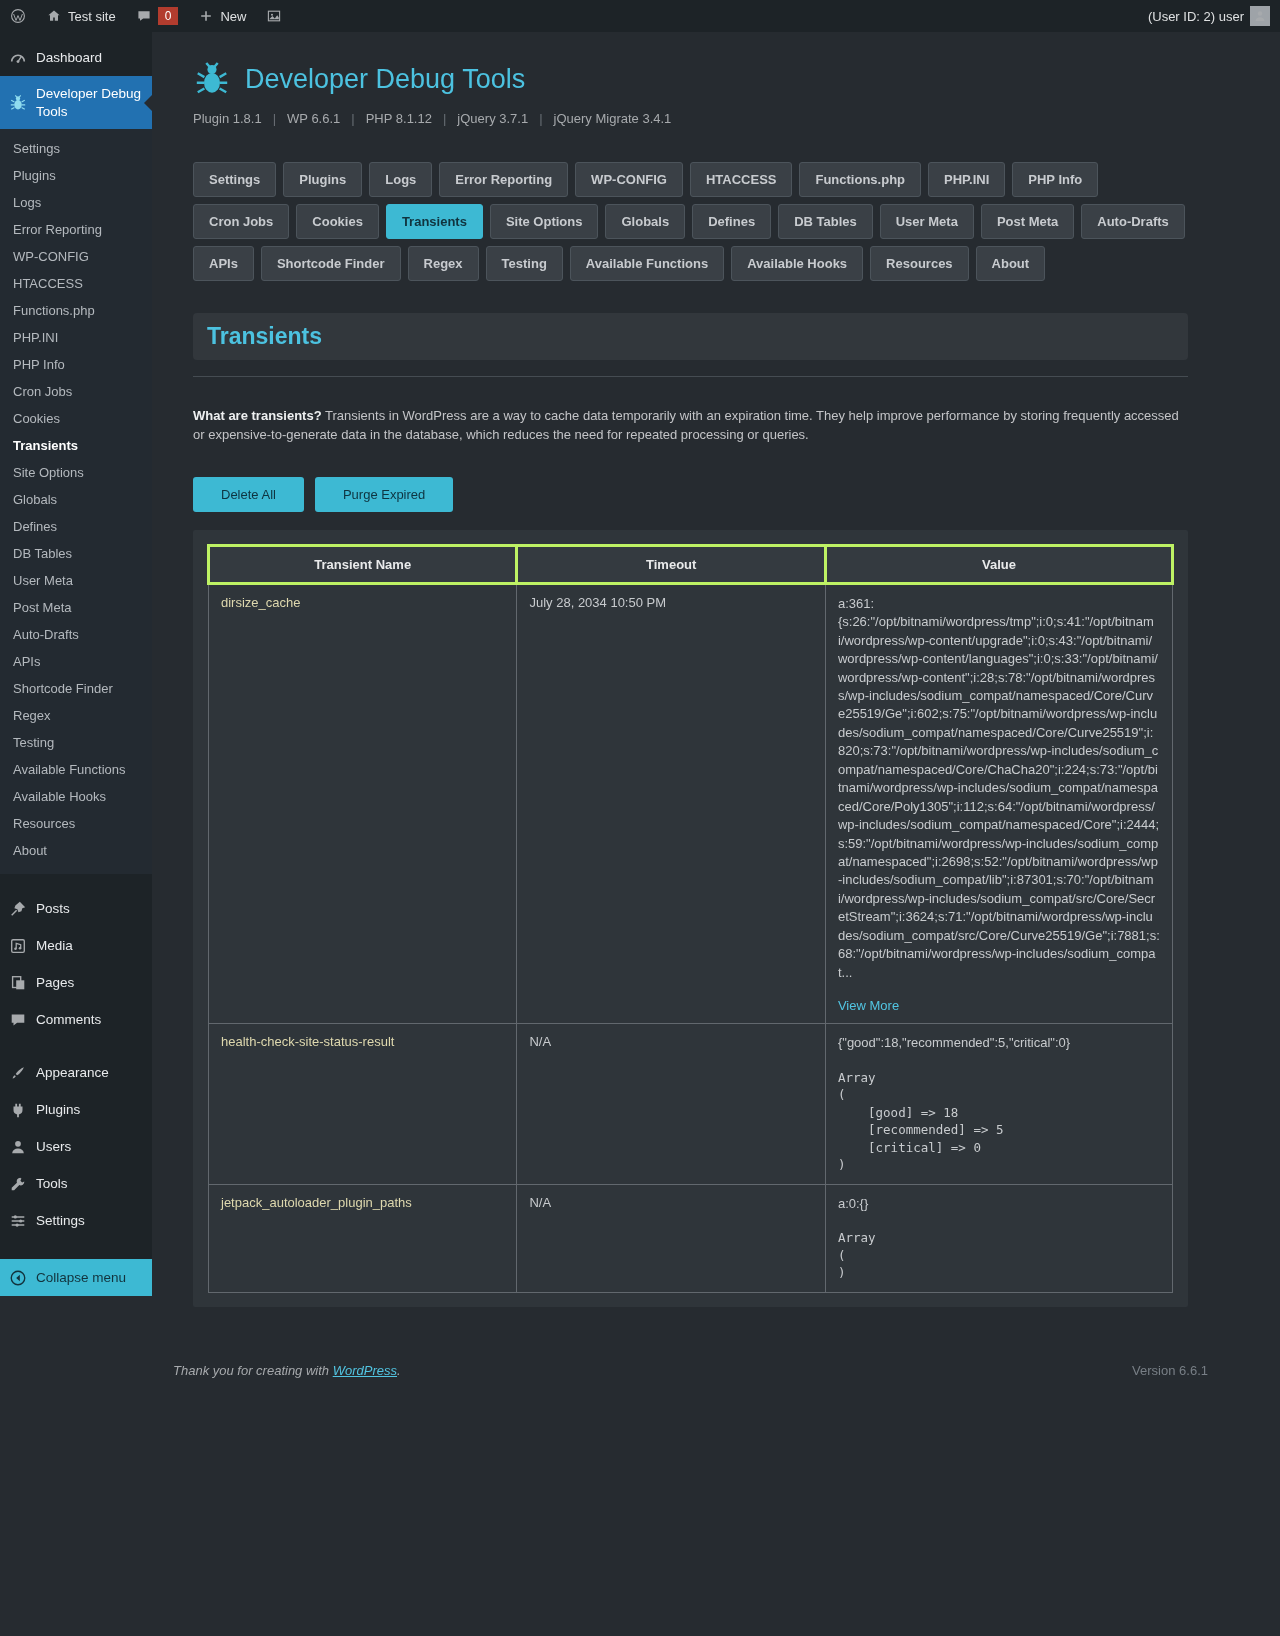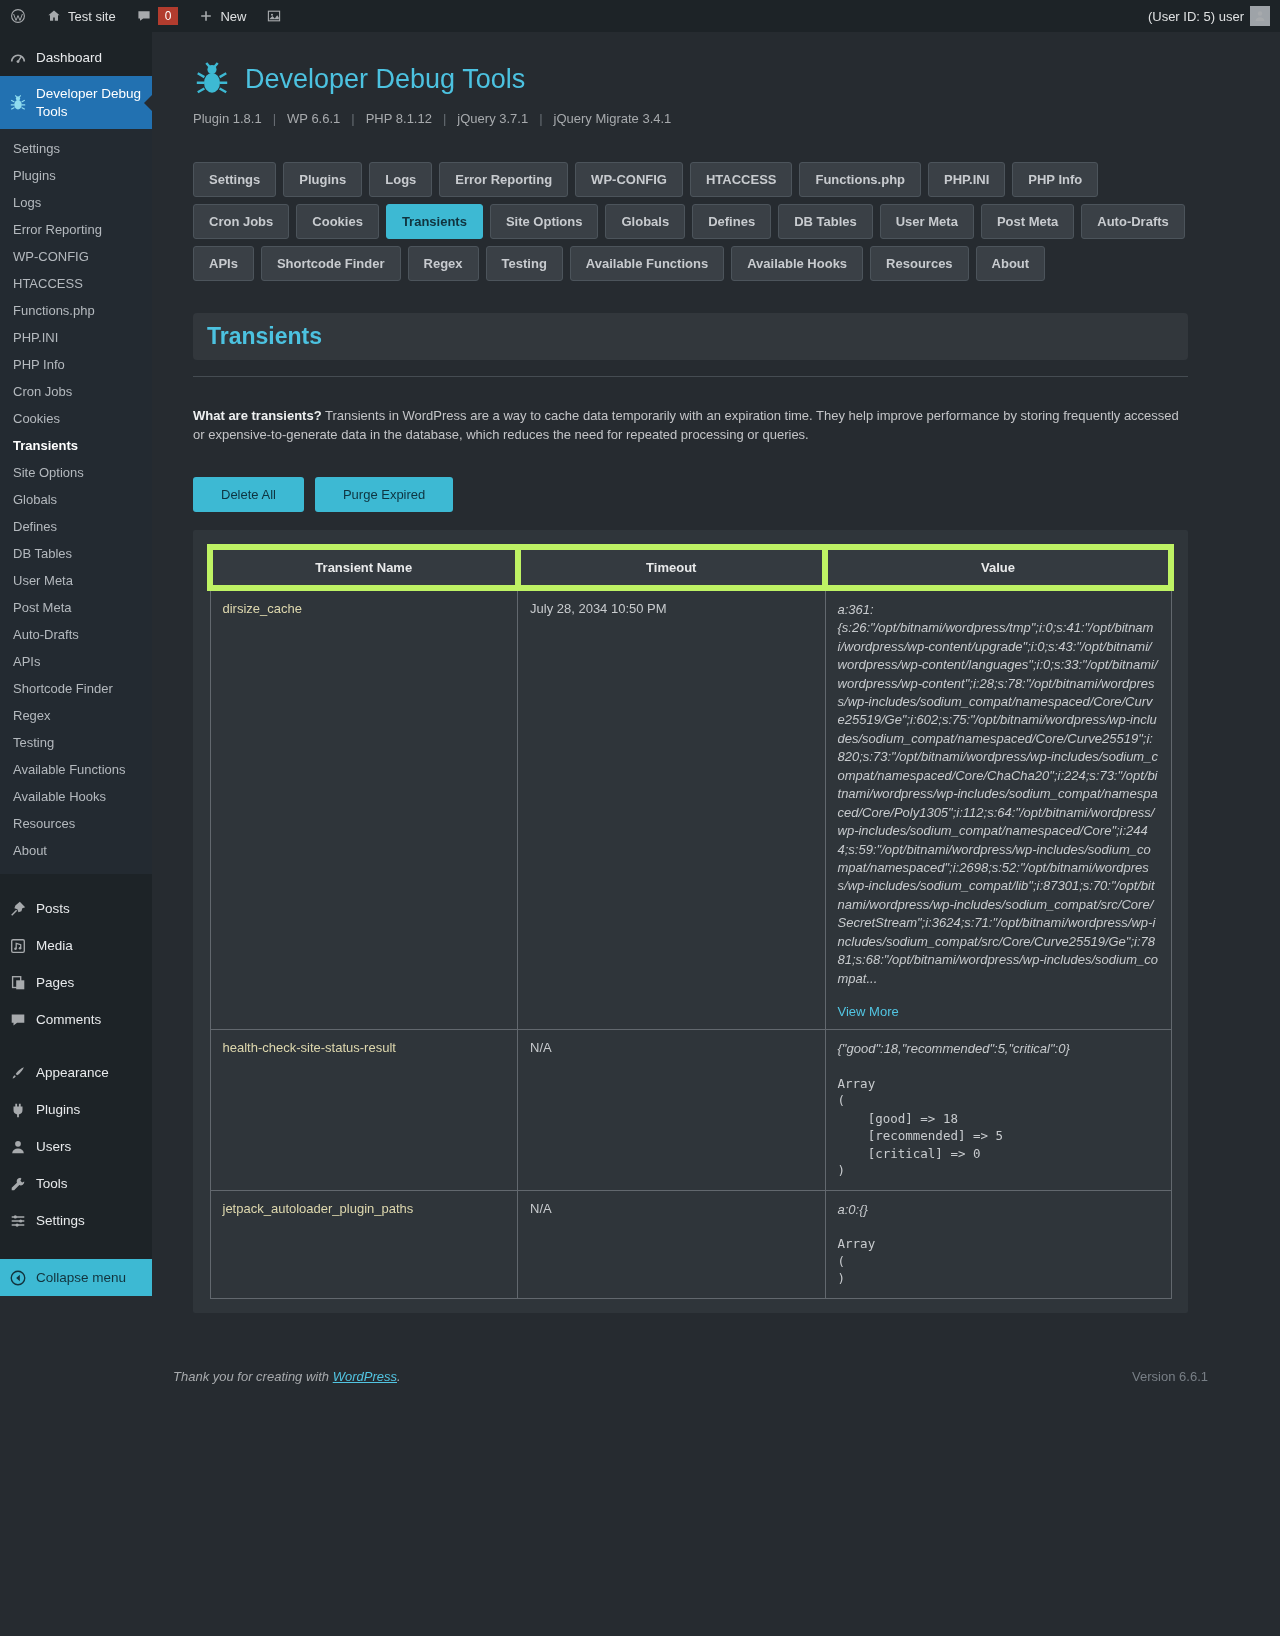--- a/index.html
+++ b/index.html
@@ -83,28 +83,28 @@
 
   .actions { margin-top: 32px; display: flex; gap: 11px; }
   .btn {
     background: var(--accent, #3db9d3); color: #0e3440; border: none; border-radius: 3px;
     font-size: 13px; padding: 10px 28px; cursor: pointer; font-family: inherit;
   }
 
   .table-panel { margin-top: 18px; background: #2f353a; padding: 14px; border-radius: 2px; }
   .transients-table { width: 100%; border-collapse: collapse; font-size: 13px; }
   .transients-table th {
-    border: 6px solid #bef264; background: #343a40; color: #e9eaeb;
+    border: 3px solid #bef264; background: #343a40; color: #e9eaeb;
     font-weight: 700; padding: 10px; text-align: center;
   }
   .transients-table td { border: 1px solid #62686e; padding: 10px 12px; vertical-align: top; }
   .td-name { width: 32%; color: var(--name-color, #ded8ae); }
   .td-timeout { width: 32%; color: #c8cbce; }
   .td-value { width: 36%; color: #c8cbce; }
-  .value-text { white-space: pre-wrap; word-break: break-all; line-height: 1.42; font-style: italic; }
+  .value-text { white-space: pre-wrap; word-break: break-all; line-height: 1.42; }
   .array-block {
     font-family: "DejaVu Sans Mono", monospace; font-size: 12.5px;
     margin: 16px 0 0; color: #c8cbce; white-space: pre; line-height: 1.4;
   }
   .view-more { display: inline-block; margin-top: 16px; color: var(--link, #52c5e2); cursor: pointer; }
 
   .footer { display: flex; justify-content: space-between; align-items: center; margin: 44px -20px 0 -20px; padding: 12px 0 30px; }
   .footer .thanks { font-style: italic; color: #a7aaad; font-size: 13px; }
   .footer a { color: var(--link, #52c5e2); text-decoration: underline; cursor: pointer; }
   .footer .version { color: #787f86; font-size: 13px; }
@@ -151,21 +151,21 @@
           <svg viewBox="0 0 20 20">
             <rect x="3" y="4" width="14" height="12" fill="none" stroke="currentColor" stroke-width="1.4"></rect>
             <circle cx="7.5" cy="8.5" r="1.3" fill="currentColor"></circle>
             <path d="M4 14l4-4 3 3 3-4 2 3v2z" fill="currentColor"></path>
           </svg>
         </span>
     </span>
   </div>
   <div class="ab-right">
     <span class="ab-item">
-      <span>(User ID: 5) user</span>
+      <span>(User ID: 2) user</span>
       <span class="avatar">
         <span class="icon">
             <svg viewBox="0 0 20 20">
               <circle cx="10" cy="6.5" r="3.2" fill="currentColor"></circle>
               <path d="M3.5 17c.5-3.5 3-5.2 6.5-5.2s6 1.7 6.5 5.2z" fill="currentColor"></path>
             </svg>
           </span>
       </span>
     </span>
   </div>

